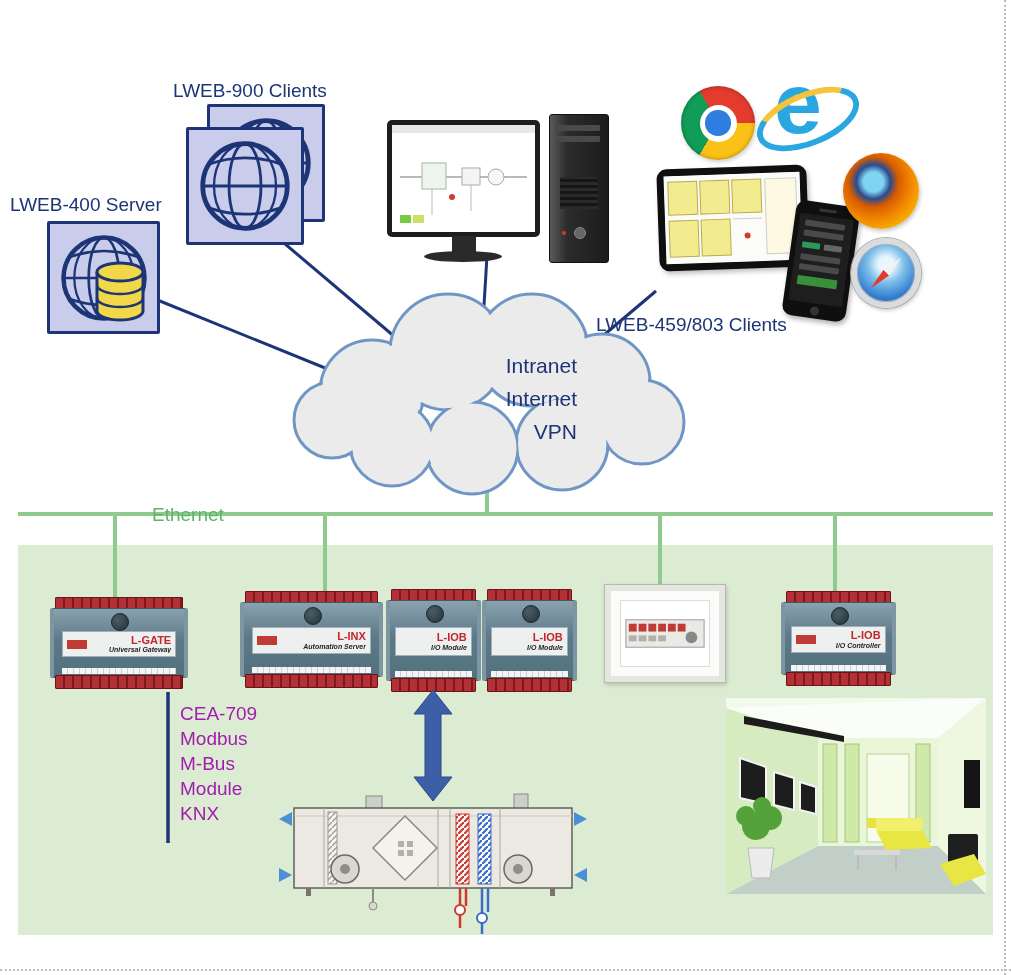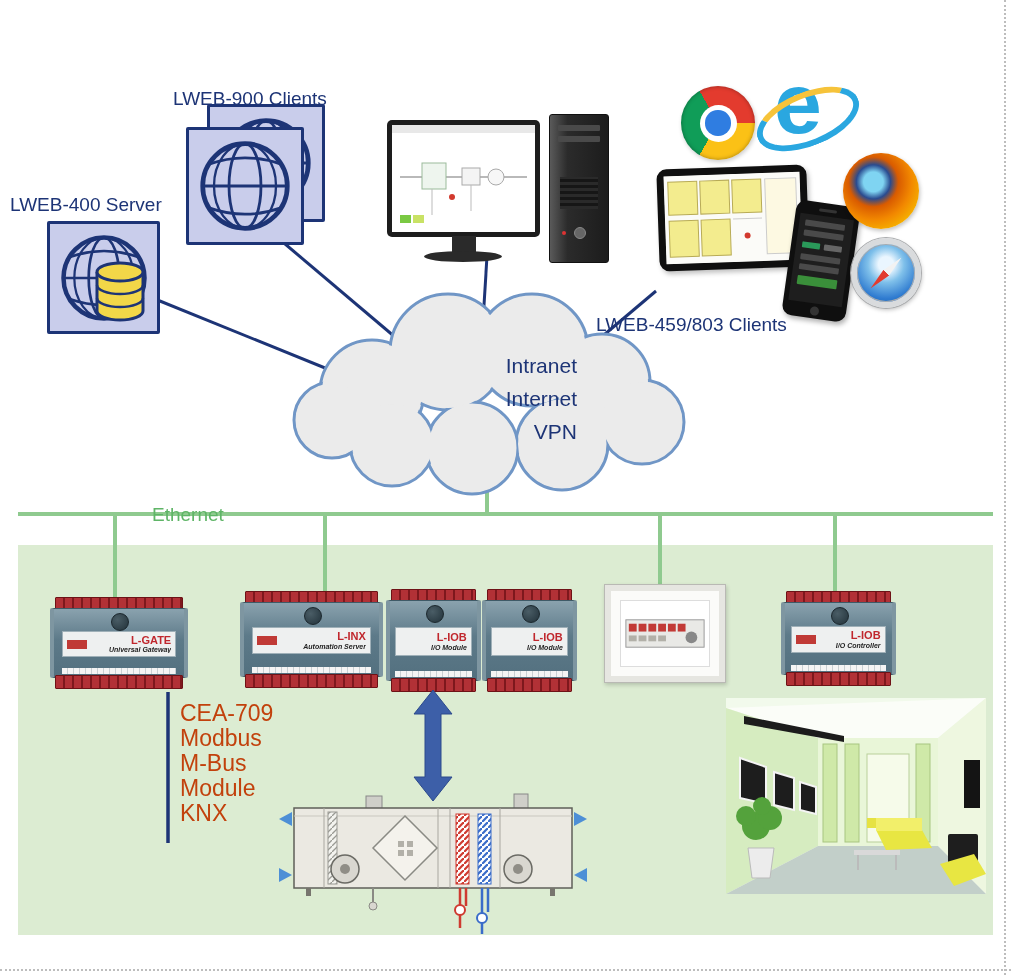--- a/index.html
+++ b/index.html
@@ -79,21 +79,21 @@
   .dev-name{color:#c0272d;font-weight:bold;font-size:11px;padding-left:20px;}
   .dev-sub{font-style:italic;font-size:7px;color:#222;font-weight:bold;white-space:nowrap;}
   .dev-pinrow{position:absolute;left:6%;right:6%;bottom:3px;height:6px;
               background:repeating-linear-gradient(90deg,#f4f4f4 0 5px,#c9cfd2 5px 6px);}
 
   .pic-frame{position:absolute;left:604px;top:584px;width:122px;height:99px;background:#fbfbf9;
              border:1px solid #b9b9b4;box-shadow:inset 0 0 0 6px #e6e6e1,1px 2px 4px rgba(0,0,0,.18);
              padding:15px;box-sizing:border-box;}
   .pic-inner{width:100%;height:100%;background:#fff;border:1px solid #ddd;box-sizing:border-box;}
 
-  .protocols{position:absolute;left:180px;top:701px;color:#c2410c;font-size:23px;line-height:25px;}
+  .protocols{position:absolute;left:180px;top:701px;color:#a21caf;font-size:19px;line-height:25px;}
 </style>
 </head>
 <body>
 
 <div class="canvas">
 
   <div class="green-panel"></div>
 
   <svg class="abs" style="left:0;top:0" width="1011" height="975">
     <g stroke="#1d3476" stroke-width="3">
@@ -136,21 +136,21 @@
         <circle cx="112" cy="159" r="40"></circle>
         <circle cx="52" cy="135" r="36"></circle>
     </g>
   </svg>
   <div class="cloud-text">
     <div>Intranet</div>
     <div>Internet</div>
     <div>VPN</div>
   </div>
 
-  <div class="lbl" style="left:173px;top:88px">LWEB-900 Clients</div>
+  <div class="lbl" style="left:173px;top:80px">LWEB-900 Clients</div>
   <div class="lbl" style="left:10px;top:194px">LWEB-400 Server</div>
   <div class="lbl" style="left:596px;top:314px">LWEB-459/803 Clients</div>
   <div class="lbl green" style="left:152px;top:504px">Ethernet</div>
 
   <div class="globe-sq" style="left:207px;top:104px">
     <svg viewBox="0 0 100 100" width="94" height="94">
       <circle cx="50" cy="50" r="45" fill="#c9cdeb" stroke="#1d3476" stroke-width="5"></circle>
       <ellipse cx="50" cy="50" rx="17" ry="45" fill="none" stroke="#1d3476" stroke-width="3"></ellipse>
       <ellipse cx="50" cy="50" rx="33" ry="45" fill="none" stroke="#1d3476" stroke-width="2.5"></ellipse>
       <line x1="5" y1="50" x2="95" y2="50" stroke="#1d3476" stroke-width="3"></line>

